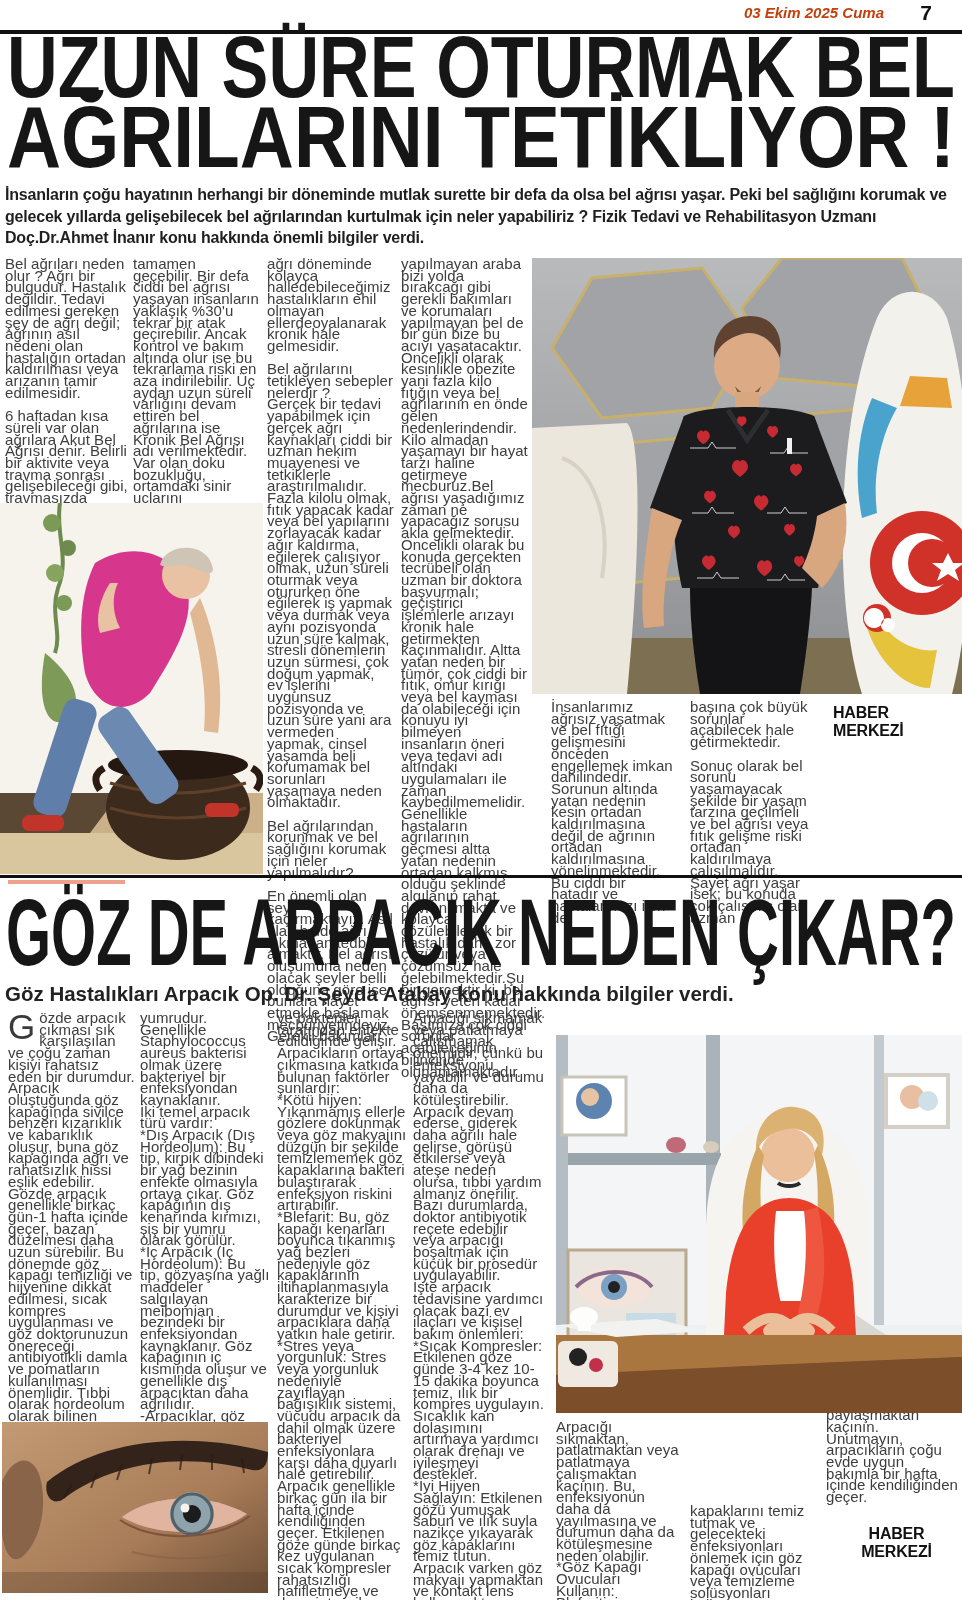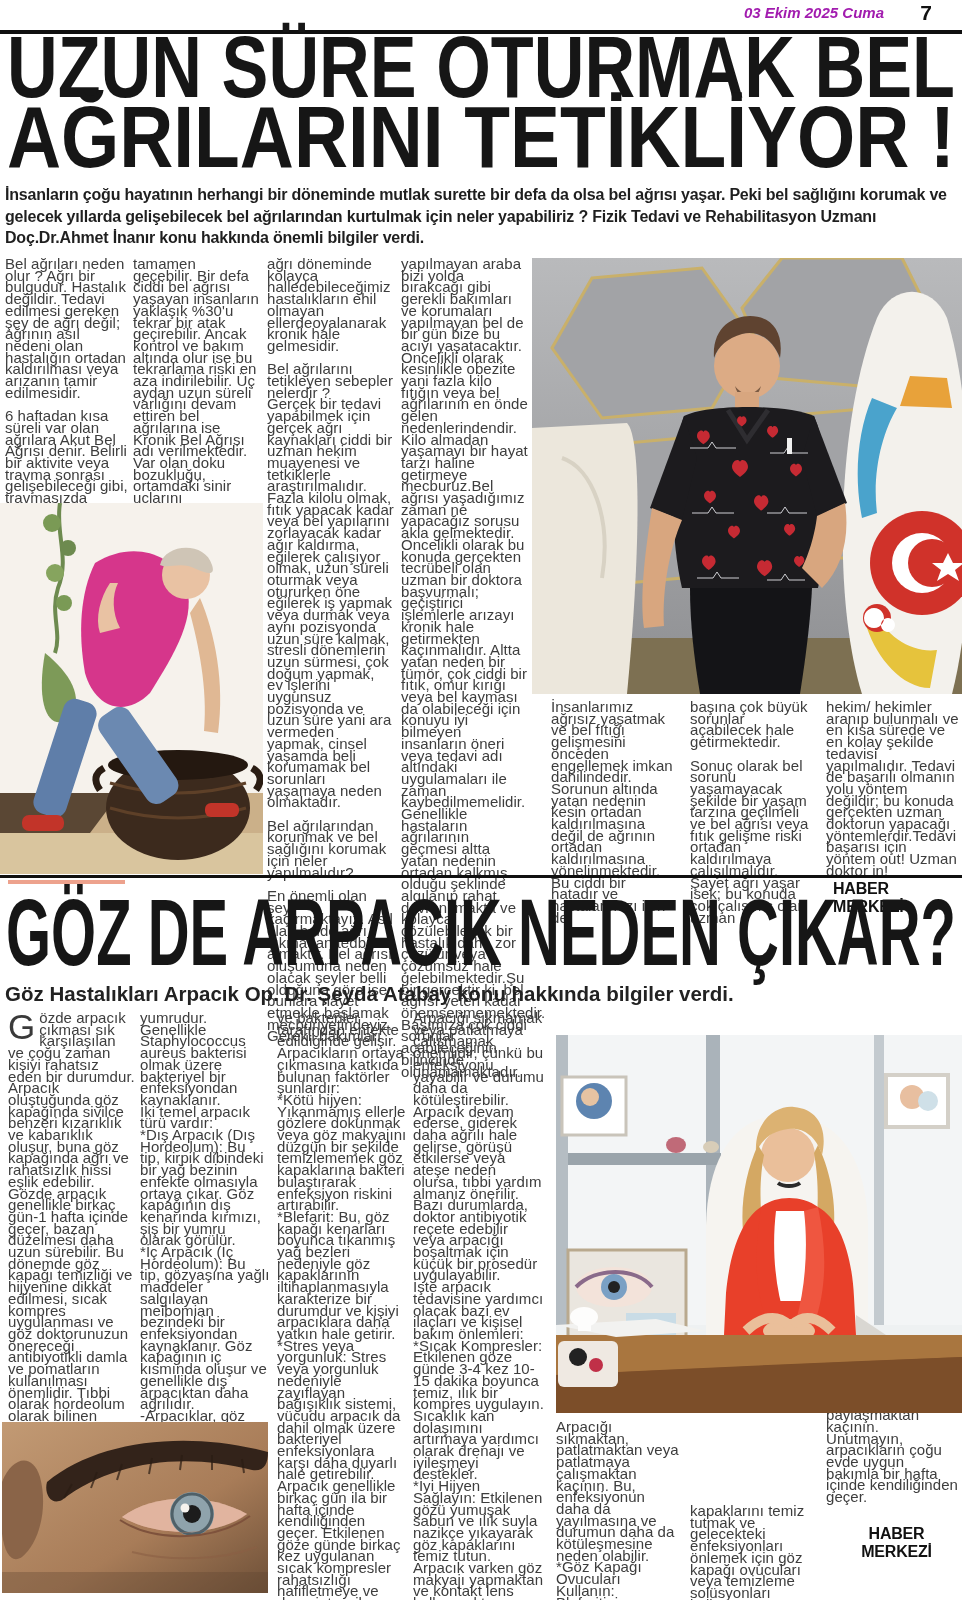--- a/index.html
+++ b/index.html
@@ -1,21 +1,21 @@
 <!DOCTYPE html>
 <html lang="tr"><head>
 <meta charset="utf-8">
 <style>
   html,body{margin:0;padding:0;background:#888;}
   #page{position:relative;width:962px;height:1600px;background:#ffffff;overflow:hidden;
         font-family:"Liberation Sans","DejaVu Sans",sans-serif;color:#3d3d3d;}
   .abs{position:absolute;}
   svg{overflow:visible;display:block;}
   .headline-text{font-family:"Liberation Sans","DejaVu Sans",sans-serif;font-weight:800;fill:#161616;}
-  #header-date{top:4px;right:78px;font-size:15px;font-weight:bold;font-style:italic;color:#a21caf;}
+  #header-date{top:4px;right:78px;font-size:15px;font-weight:bold;font-style:italic;color:#c2410c;}
   #page-number{top:1px;right:30px;font-size:21px;font-weight:bold;color:#111;}
   .rule{background:#101010;}
   #top-rule{top:30px;left:0;width:962px;height:4px;}
   #mid-rule{top:875px;left:0;width:962px;height:3px;}
   #accent-line{top:880px;left:8px;width:117px;height:4px;background:#eda28d;}
   #standfirst{top:184px;left:5px;width:950px;font-size:16px;font-weight:bold;line-height:21.5px;
               color:#1f1f1f;letter-spacing:-0.2px;}
   #subhead2{top:982px;left:5px;width:954px;font-size:20.5px;font-weight:bold;color:#222;white-space:nowrap;}
   .bodycol{font-size:15px;line-height:11.7px;white-space:pre-line;letter-spacing:0.05px;}
   .credit{font-weight:800;font-size:16px;color:#111;letter-spacing:-0.2px;margin-top:3px;margin-left:7px;}
@@ -72,21 +72,20 @@
 
 Bel ağrılarından korunmak ve bel sağlığını korumak için neler yapılmalıdır?
 
 En önemli olan şeyi kaçırmaktayız. Asıl olan belde ağrı çıkmadan tedbir almaktır. Bel ağrısı oluşumuna neden olacak şeyler belli olduğuna göre işe bunlara riayet etmekle başlamak mecburiyetindeyiz. Gerekli bakımları</div>
   <div class="abs bodycol" id="a1c4">yapılmayan araba bizi yolda bırakcağı gibi gerekli bakımları ve korumaları yapılmayan bel de bir gün bize bu acıyı yaşatacaktır. Öncelikli olarak kesinlikle obezite yani fazla kilo fıtığın veya bel ağrılarının en önde gelen nedenlerindendir. Kilo almadan yaşamayı bir hayat tarzı haline getirmeye mecburuz.Bel ağrısı yaşadığımız zaman ne yapacağız sorusu akla gelmektedir. Öncelikli olarak bu konuda gerçekten tecrübeli olan uzman bir doktora başvurmalı; geçiştirici işlemlerle arızayı kronik hale getirmekten kaçınmalıdır. Altta yatan neden bir tümör, çok ciddi bir fıtık, omur kırığı veya bel kayması da olabileceği için konuyu iyi bilmeyen insanların öneri veya tedavi adı altındaki uygulamaları ile zaman kaybedilmemelidir. Genellikle hastaların ağrılarının geçmesi altta yatan nedenin ortadan kalkmış olduğu şeklinde algılanıp rahat davranılmakta ve kolayca çözülebilecek bir hastalık daha zor çözülür veya çözümsüz hale gelebilmektedir.Şu bir gerçektir ki, bel ağrısı yeteri kadar önemsenmemektedir. Başımıza çok ciddi sorunlar açabileceğinin bilincinde olunamamaktadır.</div>
   <div class="abs bodycol" id="a1c5">İnsanlarımız ağrısız yaşatmak ve bel fıtığı gelişmesini önceden engellemek imkan dahilindedir. Sorunun altında yatan nedenin kesin ortadan kaldırılmasına değil de ağrının ortadan kaldırılmasına yönelinmektedir. Bu ciddi bir hatadır ve hastalarımızı ileri de</div>
   <div class="abs bodycol" id="a1c6">başına çok büyük sorunlar açabilecek hale getirmektedir.
 
 Sonuç olarak bel sorunu yaşamayacak şekilde bir yaşam tarzına geçilmeli ve bel ağrısı veya fıtık gelişme riski ortadan kaldırılmaya çalışılmalıdır. Şayet ağrı yaşar isek; bu konuda çok çalışmış olan uzman</div>
   <div class="abs" id="a1c7">
-    <div class="bodycol">hekim/ hekimler aranıp bulunmalı ve en kısa sürede ve en kolay şekilde tedavisi yapılmalıdır. Tedavi de başarılı olmanın yolu yöntem değildir; bu konuda gerçekten uzman doktorun yapacağı yöntemlerdir.Tedavi başarısı için yöntem out! Uzman doktor in!</div>
     <div class="credit">HABER MERKEZİ</div>
   </div>
 
   <svg class="abs" id="photo-back-pain" viewBox="0 0 263 371" style="overflow:hidden;">
     <rect width="263" height="371" fill="#f6f2ec"></rect>
     <rect y="290" width="263" height="81" fill="#cbb089"></rect>
     <polygon points="0,290 120,290 90,330 0,335" fill="#5a4734"></polygon>
     <rect y="330" width="263" height="41" fill="#d9c59e"></rect>
     <path d="M60,0 C55,30 70,55 58,85 C50,110 62,130 55,150" stroke="#6d8a4f" stroke-width="4" fill="none"></path>
     <circle cx="52" cy="20" r="9" fill="#7a9a55"></circle>

